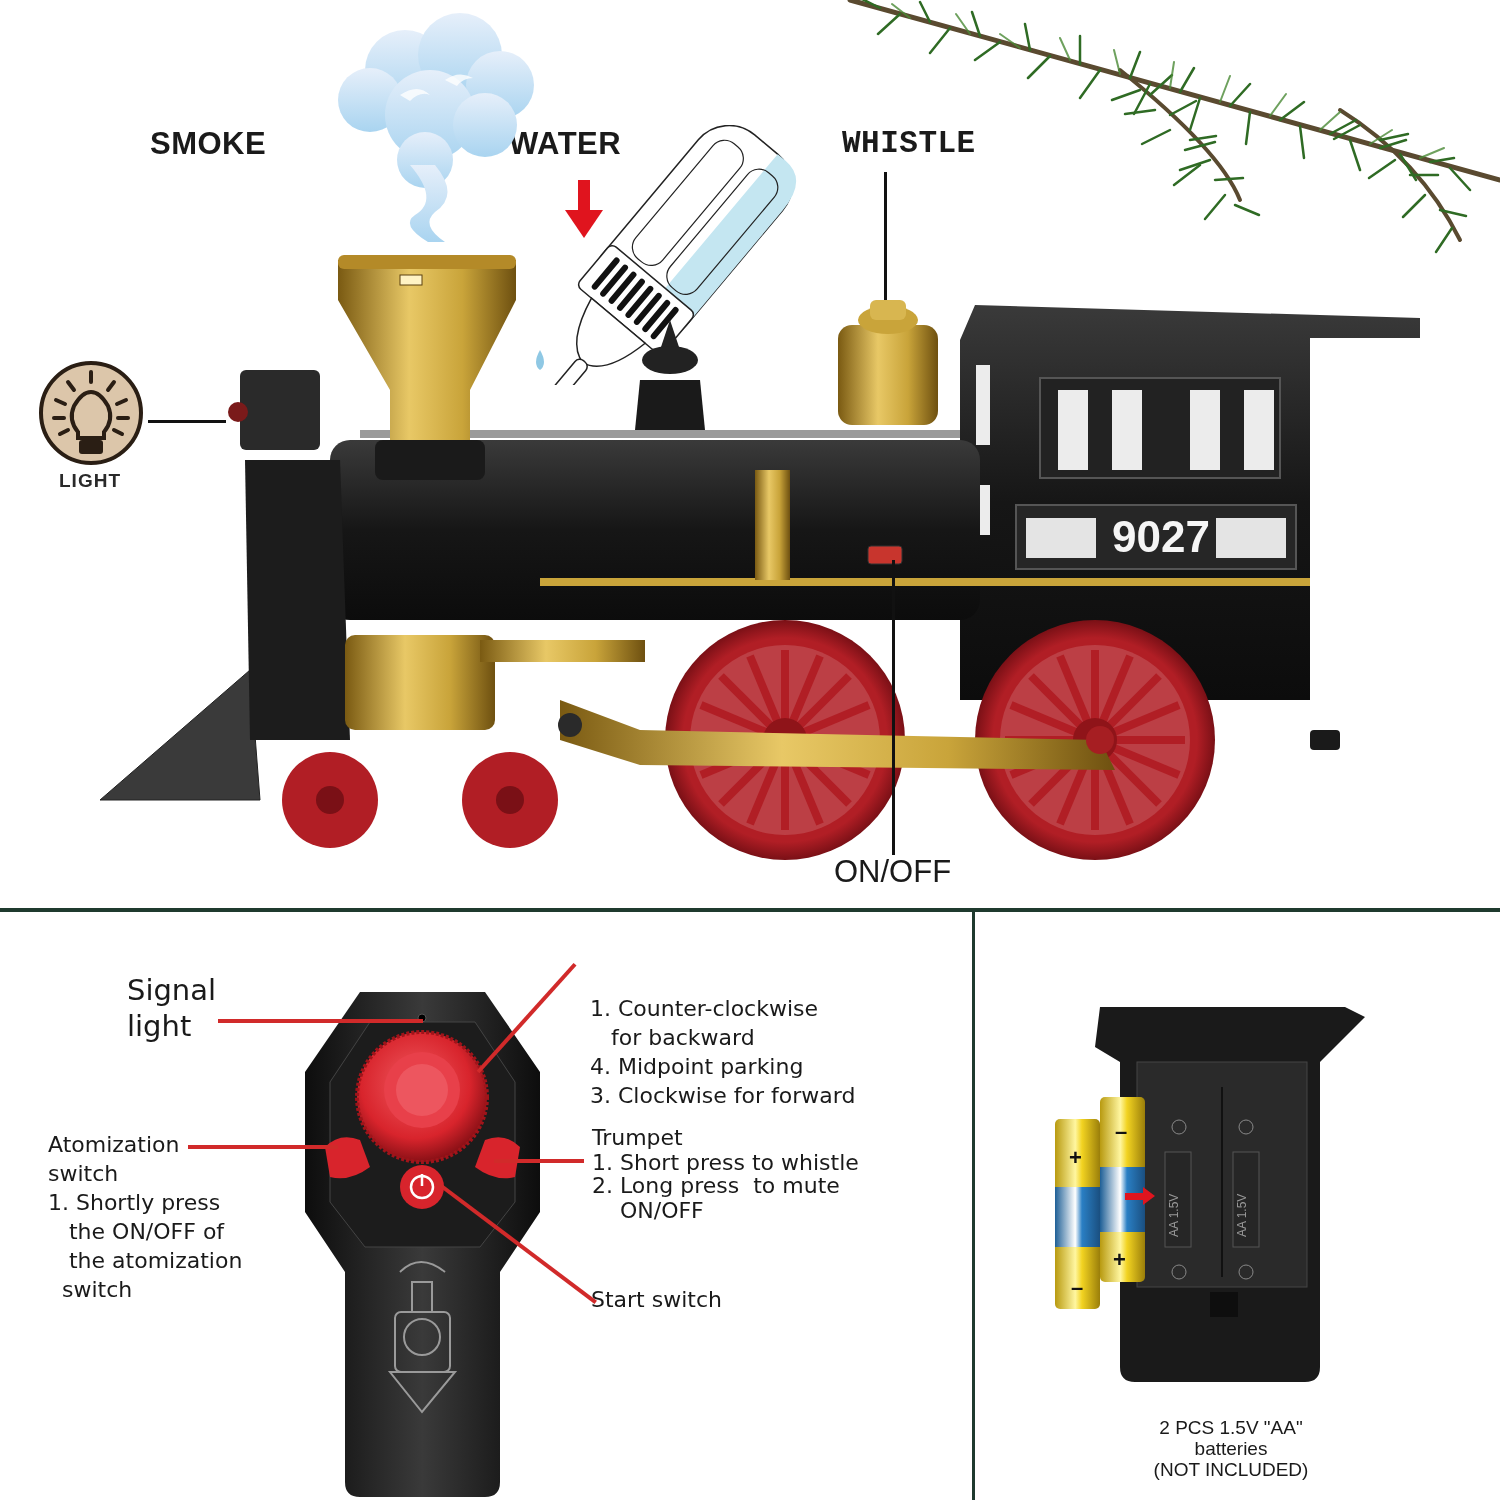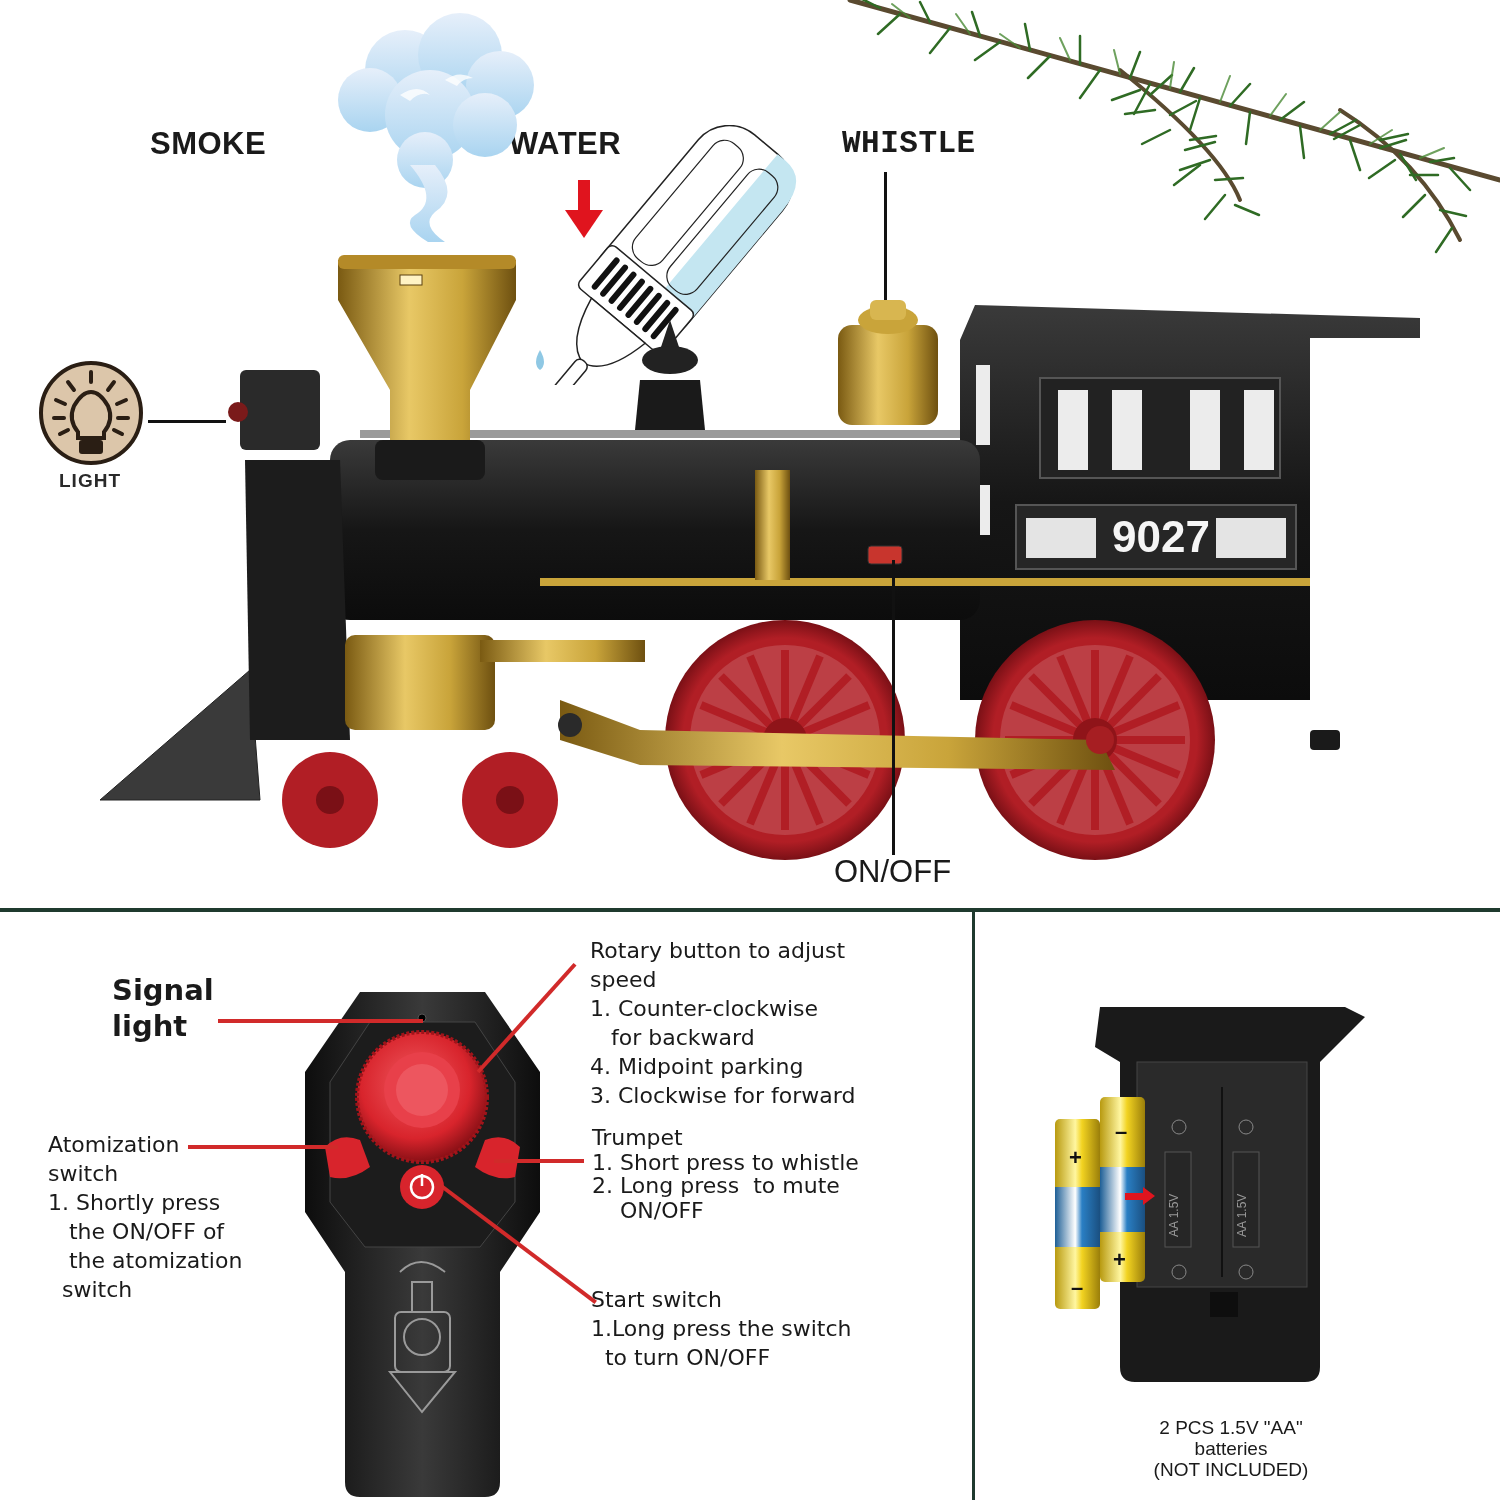--- a/index.html
+++ b/index.html
@@ -252,26 +252,24 @@
     <line x1="122" y1="192" x2="122" y2="204" stroke="#fff" stroke-width="2.5"></line>
     <g stroke="#9a9a9a" stroke-width="2" fill="none">
       <rect x="95" y="330" width="55" height="60" rx="6"></rect>
       <circle cx="122" cy="355" r="18"></circle>
       <rect x="112" y="300" width="20" height="30"></rect>
       <path d="M90 390 L155 390 L122 430 Z"></path>
       <path d="M100 290 q20 -20 45 0"></path>
     </g>
   </svg>
 
-  <div class="abs big-callout" style="left:112px;top:60px;font-weight:bold;">Signal
+  <div class="abs big-callout" style="left:127px;top:60px;">Signal
 light</div>
   <div class="abs red-line" style="left:218px;top:107px;width:205px;"></div>
 
-  <div class="abs callout" style="left:590px;top:24px;">Rotary button to adjust
-speed</div>
   <div class="abs callout" style="left:590px;top:82px;">1. Counter-clockwise
    for backward</div>
   <div class="abs callout" style="left:590px;top:140px;">4. Midpoint parking</div>
   <div class="abs callout" style="left:590px;top:169px;">3. Clockwise for forward</div>
   <div class="abs red-line" style="left:478px;top:158px;width:145px;transform:rotate(-48deg);"></div>
 
   <div class="abs callout" style="left:592px;top:211px;">Trumpet</div>
   <div class="abs callout" style="left:585px;top:236px;"> 1. Short press to whistle</div>
   <div class="abs callout" style="left:585px;top:261px;line-height:25px;"> 2. Long press  to mute
      ON/OFF</div>
@@ -279,22 +277,20 @@
 
   <div class="abs callout" style="left:48px;top:218px;">Atomization
 switch</div>
   <div class="abs callout" style="left:48px;top:276px;">1. Shortly press
    the ON/OFF of
    the atomization
   switch</div>
   <div class="abs red-line" style="left:188px;top:233px;width:150px;"></div>
 
   <div class="abs callout" style="left:591px;top:373px;">Start switch</div>
-  <div class="abs callout" style="left:591px;top:402px;">1.Long press the switch
-  to turn ON/OFF</div>
   <div class="abs red-line" style="left:436px;top:268px;width:200px;transform:rotate(37deg);"></div>
 </div>
 
 <div class="abs" style="left:975px;top:912px;width:525px;height:588px;">
   <svg class="abs" style="left:80px;top:95px;" width="310" height="375" viewBox="0 0 310 375">
     <defs>
       <linearGradient id="bat" x1="0" y1="0" x2="1" y2="0">
         <stop offset="0" stop-color="#b89a10"></stop>
           <stop offset="0.45" stop-color="#fff6a0"></stop>
           <stop offset="0.6" stop-color="#f2d321"></stop>

